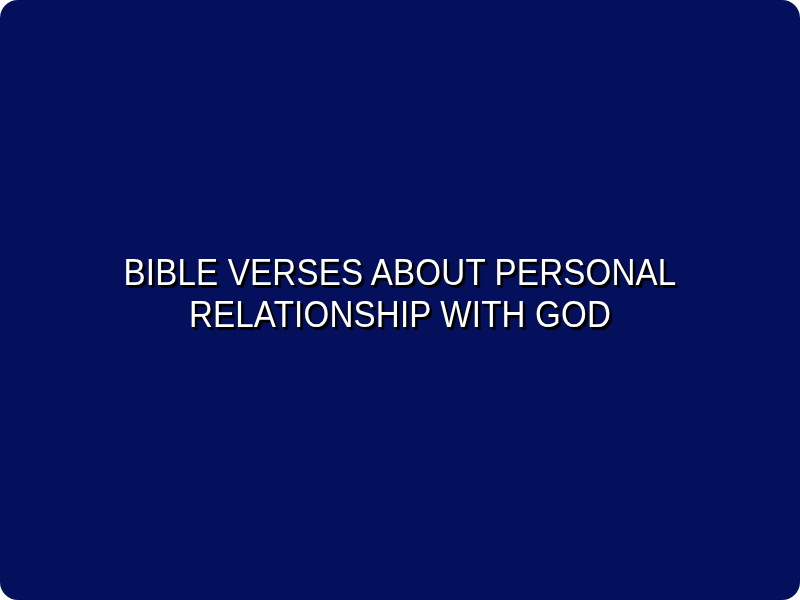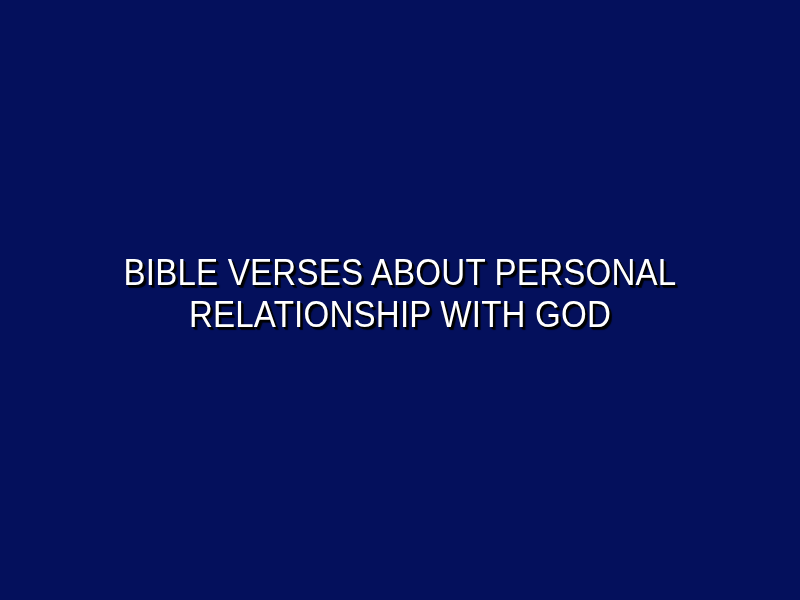--- a/index.html
+++ b/index.html
@@ -17,20 +17,21 @@
 
   #slide {
     position: relative;
     width: 800px;
     height: 600px;
     background-color: #04105c;
     display: flex;
     align-items: center;
     justify-content: flex-start;
     box-sizing: border-box;
+    border-radius: 18px;
   }
 
   #title-block {
     width: 100%;
     text-align: center;
     padding: 0 40px;
     box-sizing: border-box;
     
     transform: translateY(-6px);
   }

